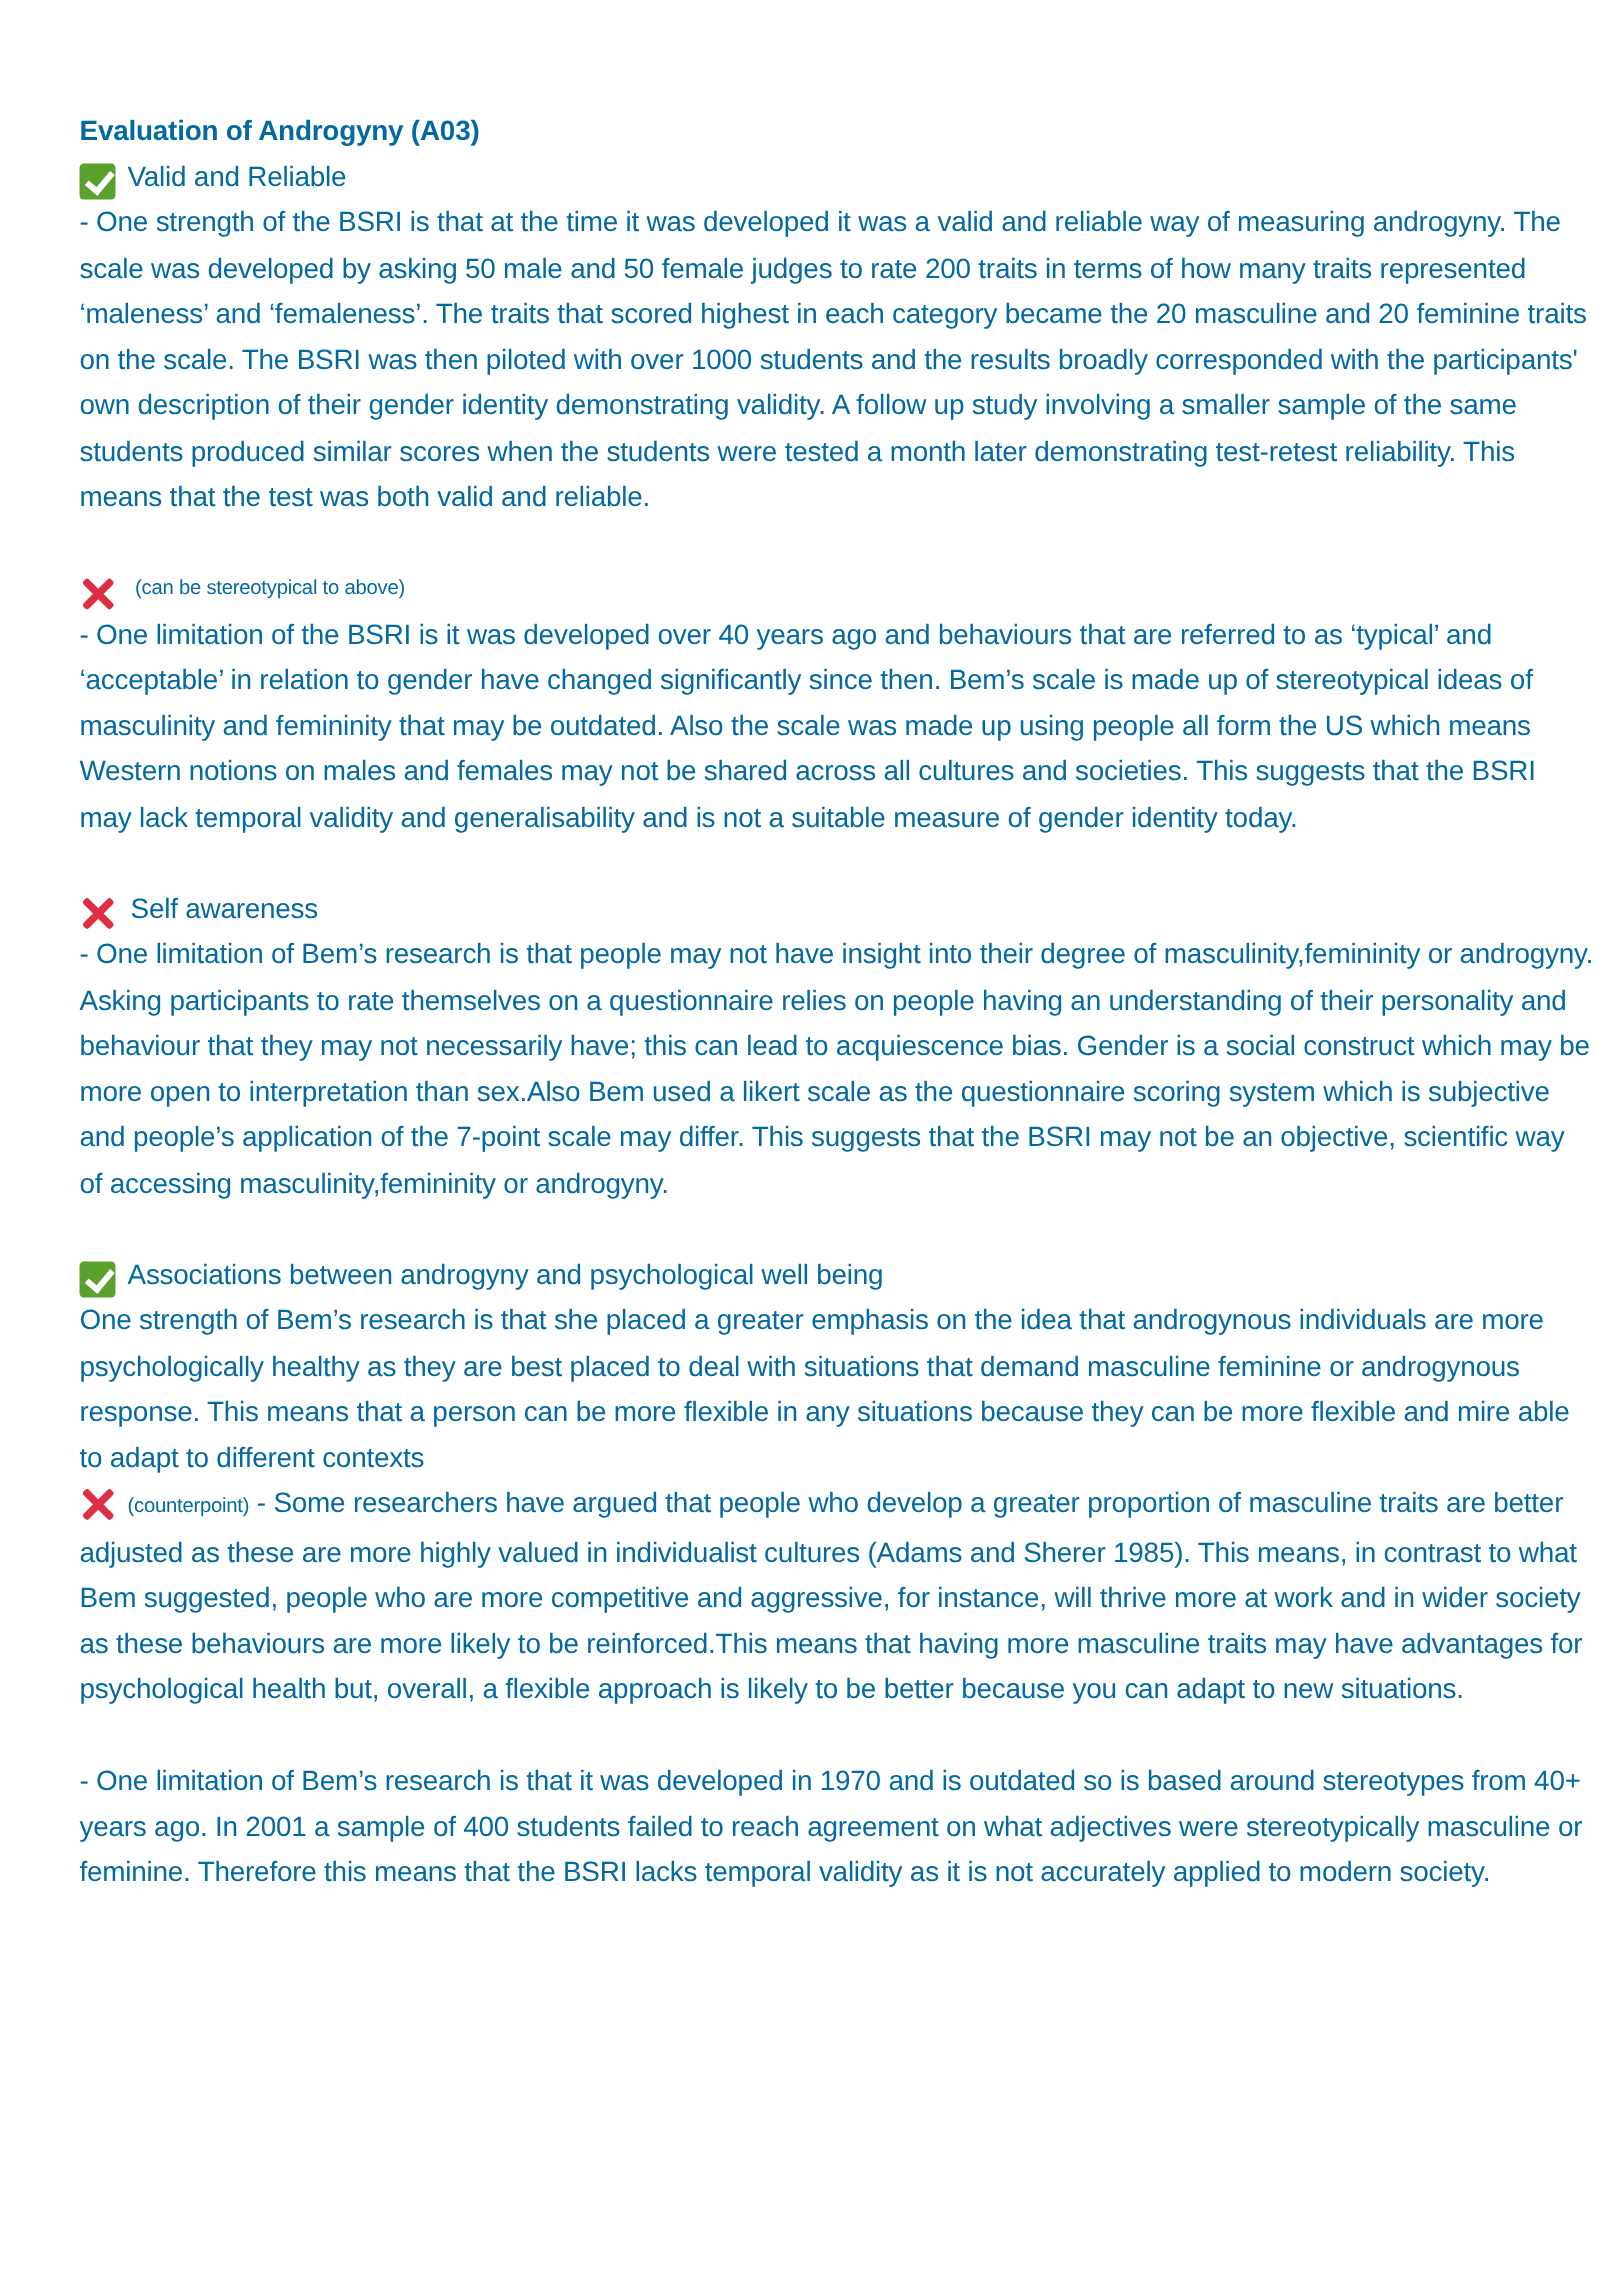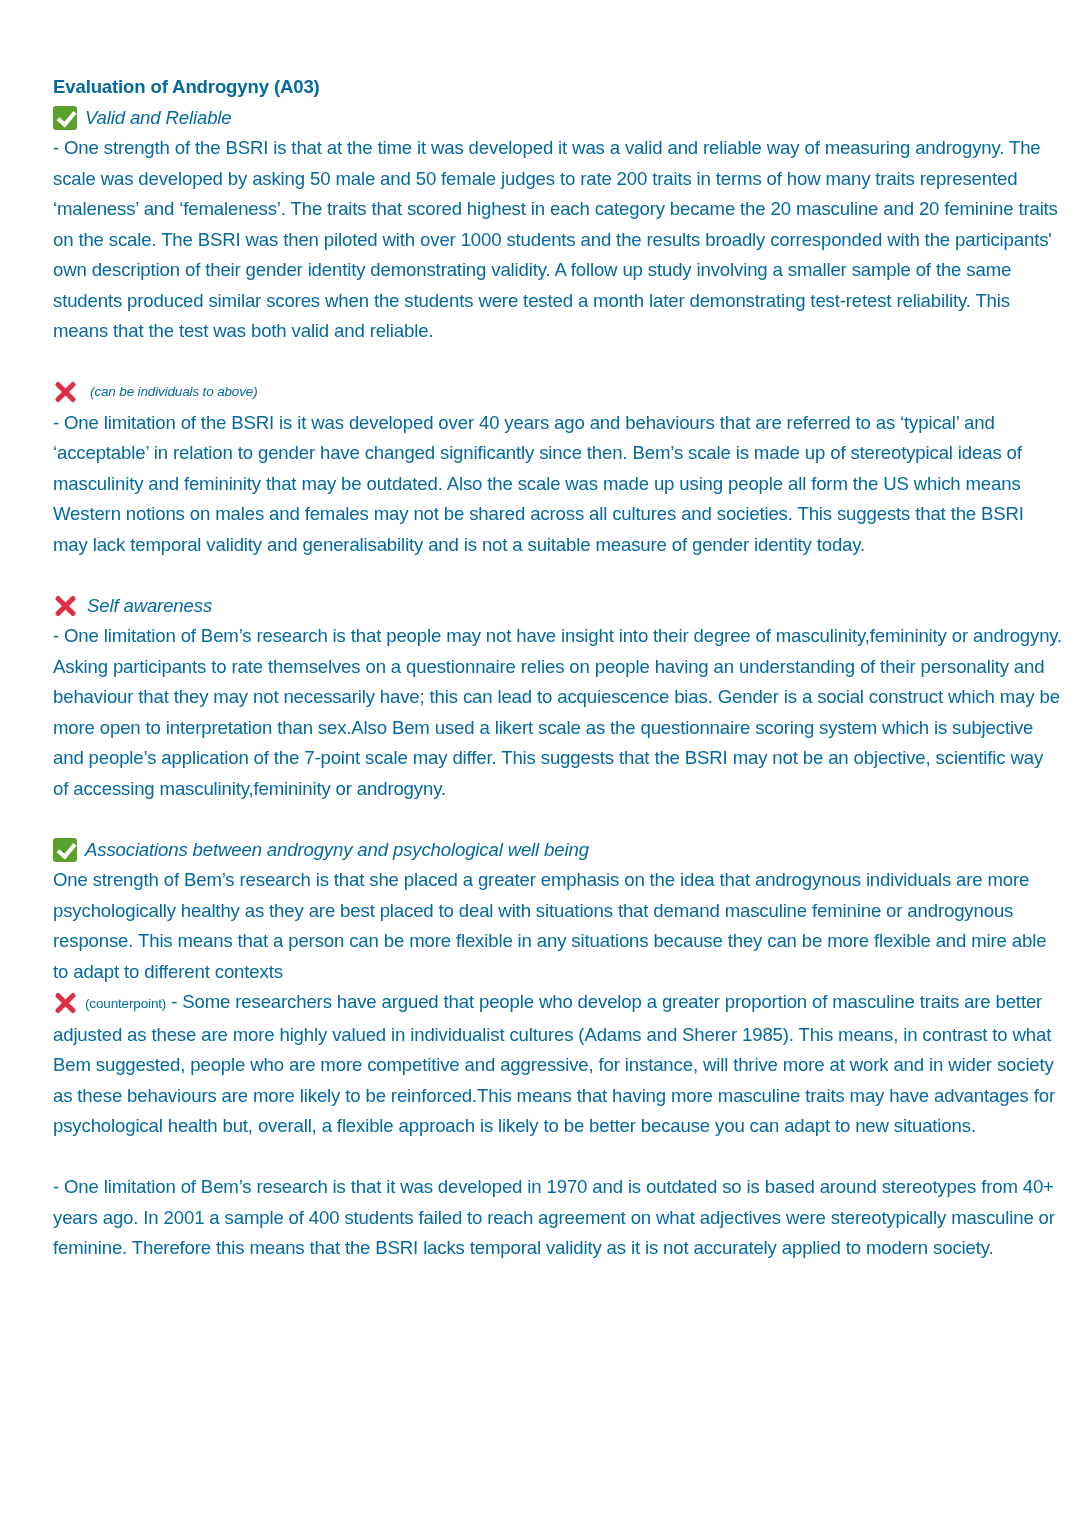--- a/index.html
+++ b/index.html
@@ -4,21 +4,21 @@
 <style>
   html, body { margin: 0; padding: 0; background: #ffffff; }
   body { width: 1080px; height: 1525px; overflow: hidden; position: relative; }
   .page {
     position: absolute; left: 53px; top: 72px; width: 1010px;
     font-family: "Liberation Sans", sans-serif;
     font-size: 18.6px; line-height: 30.5px; color: #0369a1;
     letter-spacing: -0.15px;
   }
   .title { font-weight: bold; }
-  .heading { display: flex; align-items: center; font-style: italic; }
+  .heading { display: flex; align-items: flex-end; }
   .small { font-size: 13.5px; }
   .gap { height: 30.5px; }
   .icon-check {
     display: inline-block; width: 24px; height: 24px; background: #5aa02c;
     border-radius: 3px; margin-right: 8px; position: relative; vertical-align: middle;
     flex: 0 0 auto;
   }
   .icon-check::after {
     content: ""; position: absolute; left: 8px; top: 2px; width: 7px; height: 14px;
     border-right: 4px solid #fff; border-bottom: 4px solid #fff; transform: rotate(40deg);
@@ -44,21 +44,21 @@
 
   <div class="heading">
     <span class="icon-check"></span>
     <span>Valid and Reliable</span>
   </div>
   <p>- One strength of the BSRI is that at the time it was developed it was a valid and reliable way of measuring androgyny. The scale was developed by asking 50 male and 50 female judges to rate 200 traits in terms of how many traits represented ‘maleness’ and ‘femaleness’. The traits that scored highest in each category became the 20 masculine and 20 feminine traits on the scale. The BSRI was then piloted with over 1000 students and the results broadly corresponded with the participants' own description of their gender identity demonstrating validity. A follow up study involving a smaller sample of the same students produced similar scores when the students were tested a month later demonstrating test-retest reliability. This means that the test was both valid and reliable.</p>
   <div class="gap"></div>
 
   <div class="heading">
     <span class="icon-cross"></span>
-    &nbsp;<span class="small">(can be individuals to above)</span>
+    &nbsp;<span class="small">(can be stereotypical to above)</span>
   </div>
   <p>- One limitation of the BSRI is it was developed over 40 years ago and behaviours that are referred to as ‘typical’ and ‘acceptable’ in relation to gender have changed significantly since then. Bem’s scale is made up of stereotypical ideas of masculinity and femininity that may be outdated. Also the scale was made up using people all form the US which means Western notions on males and females may not be shared across all cultures and societies. This suggests that the BSRI may lack temporal validity and generalisability and is not a suitable measure of gender identity today.</p>
   <div class="gap"></div>
 
   <div class="heading">
     <span class="icon-cross wide"></span>
     <span>Self awareness</span>
   </div>
   <p>-  One limitation of Bem’s research is that people may not have insight into their degree of masculinity,femininity or androgyny. Asking participants to rate themselves on a questionnaire relies on people having an understanding of their personality and behaviour that they may not necessarily have; this can lead to acquiescence bias. Gender is a social construct which may be more open to interpretation than sex.Also Bem used a likert scale as the questionnaire scoring system which is subjective and people’s application of the 7-point scale may differ. This suggests that the BSRI may not be an objective, scientific way of accessing masculinity,femininity or androgyny.</p>
   <div class="gap"></div>

